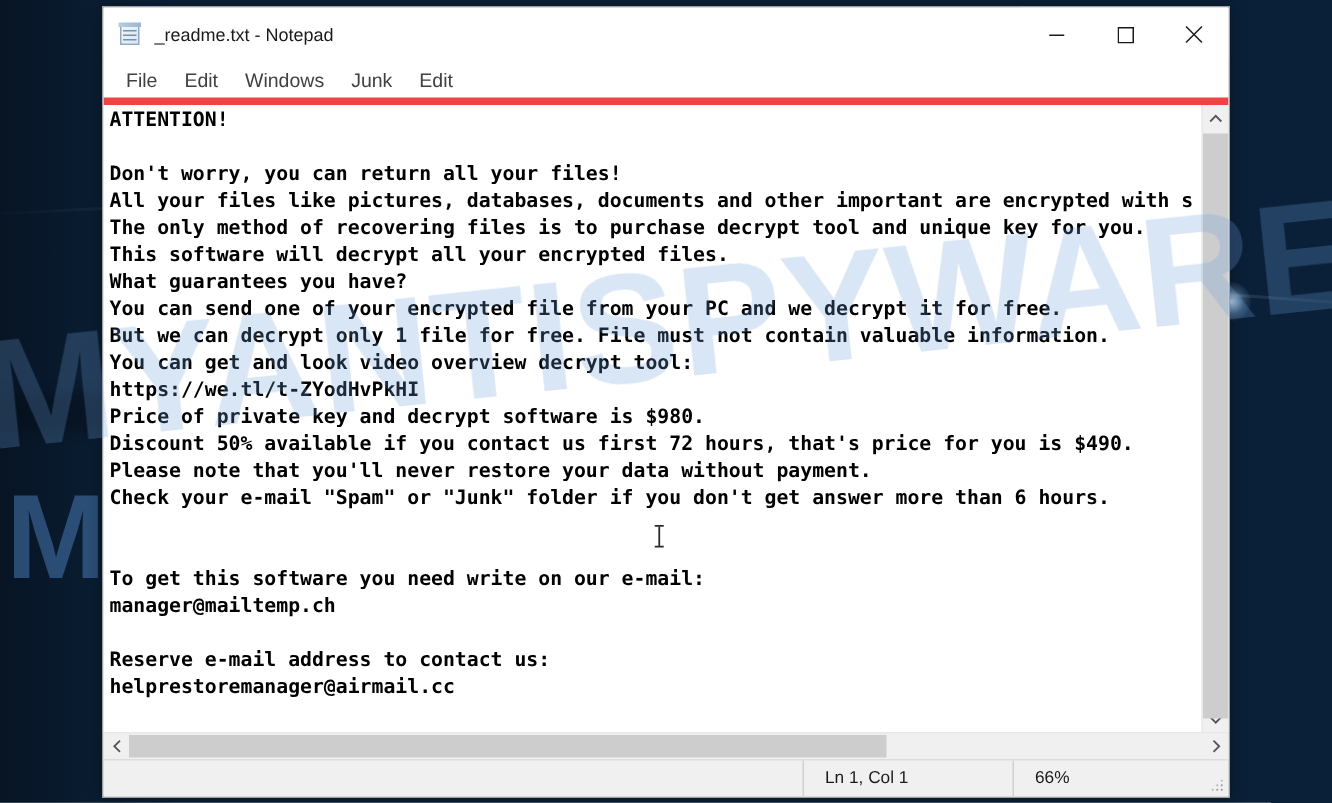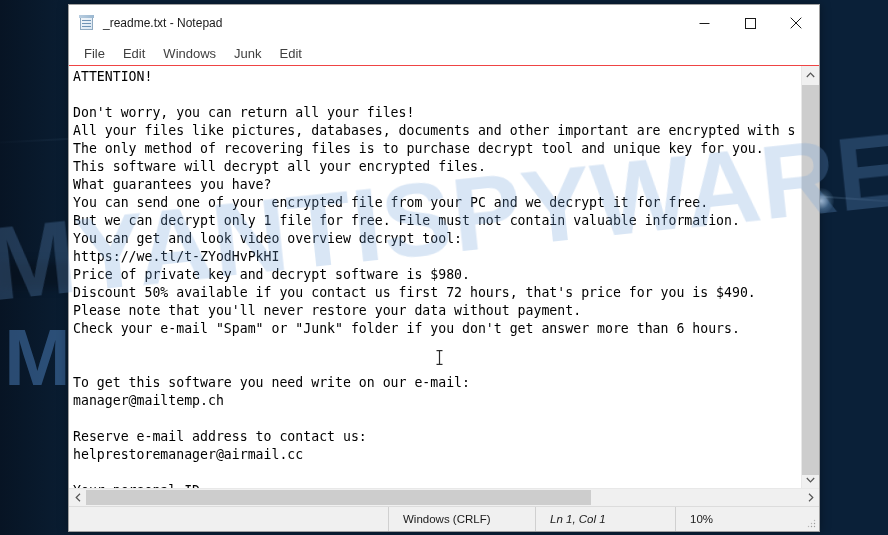--- a/index.html
+++ b/index.html
@@ -168,23 +168,24 @@
     color: #404040;
     padding: 3px 9px;
     white-space: nowrap;
   }
 
   
   #edit-region {
     flex: 1 1 auto;
     display: flex;
     position: relative;
-    border-top: 1px solid #ef4444;
+    border-top: 5px solid #ef4444;
     min-height: 0;
     background: #ffffff;
+    font-weight: bold;
   }
   #textarea {
     flex: 1 1 auto;
     position: relative;
     overflow: hidden;
     padding: 0;
     background: #ffffff;
   }
   #lines {
     font-family: "DejaVu Sans Mono", "Liberation Mono", monospace;
@@ -267,21 +268,21 @@
   }
   #status-spacer { flex: 1 1 auto; }
   .status-cell {
     display: flex;
     align-items: center;
     border-left: 1px solid #d0d0d0;
     padding-left: 14px;
     white-space: nowrap;
   }
   #cell-eol   { width: 132px; }
-  #cell-lncol { width: 125px; font-style: italic; }
+  #cell-lncol { width: 125px; }
   #cell-zoom  { width: 110px; }
   #grip {
     width: 16px;
     display: flex;
     align-items: flex-end;
     justify-content: flex-end;
     padding: 0 3px 3px 0;
   }
   #grip svg { display:block; }
 
@@ -397,23 +398,22 @@
     <div style="flex:1 1 auto"></div>
     <div class="hsb-arrow">
       <svg width="6" height="9" viewBox="0 0 6 9" aria-hidden="true">
         <polyline points="1,0.8 4.8,4.5 1,8.2" fill="none" stroke="#555" stroke-width="1.2"></polyline>
       </svg>
     </div>
   </div>
 
   <div id="statusbar">
     <div id="status-spacer"></div>
-    <div class="status-cell" id="cell-eol">Windows (CRLF)</div>
     <div class="status-cell" id="cell-lncol">Ln 1, Col 1</div>
-    <div class="status-cell" id="cell-zoom">10%</div>
+    <div class="status-cell" id="cell-zoom">66%</div>
     <div id="grip">
       <svg width="10" height="10" viewBox="0 0 10 10" aria-hidden="true">
         <circle cx="8.5" cy="8.5" r="0.7" fill="#9a9a9a"></circle>
         <circle cx="5.5" cy="8.5" r="0.7" fill="#9a9a9a"></circle>
         <circle cx="8.5" cy="5.5" r="0.7" fill="#9a9a9a"></circle>
         <circle cx="2.5" cy="8.5" r="0.7" fill="#b5b5b5"></circle>
         <circle cx="5.5" cy="5.5" r="0.7" fill="#b5b5b5"></circle>
         <circle cx="8.5" cy="2.5" r="0.7" fill="#b5b5b5"></circle>
       </svg>
     </div>

